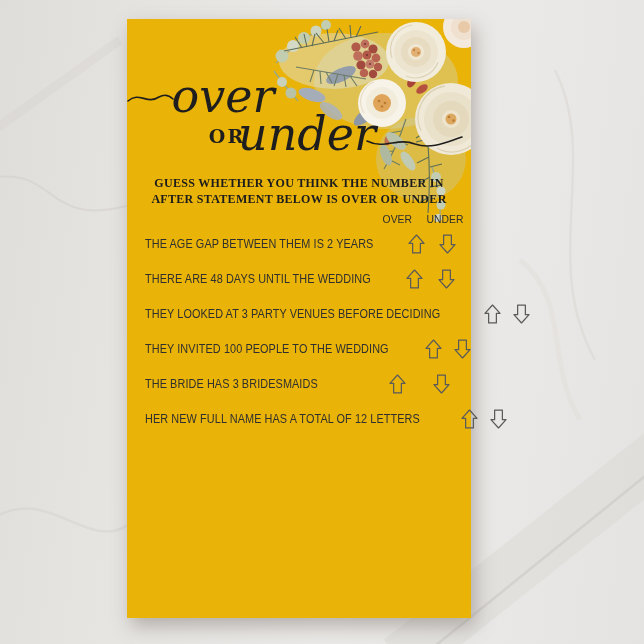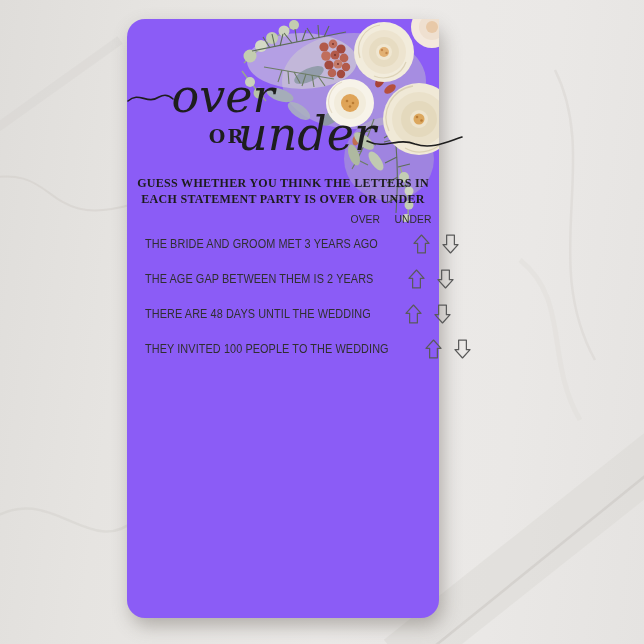--- a/index.html
+++ b/index.html
@@ -3,24 +3,23 @@
 <meta charset="utf-8">
 <style>
   html,body{margin:0;padding:0;}
   body{
     width:644px;height:644px;position:relative;overflow:hidden;
     font-family:"Liberation Sans",sans-serif;
     background:linear-gradient(97deg,#dfddda 0%,#e6e4e1 22%,#eceae8 55%,#eae8e6 78%,#e5e3e1 100%);
   }
   .marble-veins{position:absolute;top:0;left:0;z-index:0;}
   .card{
-    position:absolute;left:127px;top:19px;width:312px;height:599px;
-    background:#8b5cf6;z-index:1;
+    position:absolute;left:127px;top:19px;width:344px;height:599px;
+    background:#eab308;z-index:1;
     box-shadow:4px 8px 18px rgba(110,105,98,.45);
-    border-radius:18px;
   }
   .title-svg{position:absolute;top:30px;left:0;pointer-events:none;}
   .script-word{font-family:"DejaVu Serif",serif;font-style:italic;font-size:46px;fill:#1e1e1e;}
   .or-word{font-family:"DejaVu Serif",serif;font-size:19px;font-weight:bold;letter-spacing:2px;fill:#1e1e1e;text-transform:uppercase;}
   .swash{fill:none;stroke:#1e1e1e;stroke-width:1.6;stroke-linecap:round;}
   .floral{position:absolute;top:0;right:0;}
   .subtitle{
     position:absolute;top:156px;left:0;right:0;text-align:center;
     font-family:"Liberation Serif",serif;font-weight:bold;color:#1c1c1c;
     font-size:12px;line-height:16px;letter-spacing:.3px;
@@ -164,45 +163,32 @@
 
   <svg class="title-svg" width="390" height="120" viewBox="0 0 390 120">
     <path class="swash" d="M1,52 C12,42 20,56 32,48 C39,44 43,47 46,50"></path>
     <text class="script-word" x="96" y="63" text-anchor="middle">over</text>
     <text class="or-word" x="100" y="94" text-anchor="middle">or</text>
     <text class="script-word" x="180" y="101" text-anchor="middle">under</text>
     <path class="swash" d="M240,92 C258,101 270,88 288,95 C305,101 322,92 335,88"></path>
   </svg>
 
   <div class="subtitle">
-    <div>GUESS WHETHER YOU THINK THE LETTERS IN</div>
-    <div>EACH STATEMENT PARTY IS OVER OR UNDER</div>
+    <div>GUESS WHETHER YOU THINK THE NUMBER IN</div>
+    <div>AFTER STATEMENT BELOW IS OVER OR UNDER</div>
   </div>
 
   <div class="table">
     <div class="hdr-row">
       <div class="hdr-spacer"></div>
       <div class="hdr-label over">OVER</div>
       <div class="hdr-label">UNDER</div>
     </div>
 
     <div class="row">
-      <span class="statement">THE BRIDE AND GROOM MET 3 YEARS AGO</span>
-      <span class="arrow-cell over">
-          <svg viewBox="0 0 18 21">
-            <path d="M9 1 L17 9.8 L13.1 9.8 L13.1 20 L4.9 20 L4.9 9.8 L1 9.8 Z"></path>
-          </svg>
-        </span>
-      <span class="arrow-cell">
-          <svg viewBox="0 0 18 21">
-            <path d="M9 20 L17 11.2 L13.1 11.2 L13.1 1 L4.9 1 L4.9 11.2 L1 11.2 Z"></path>
-          </svg>
-        </span>
-    </div>
-    <div class="row">
       <span class="statement">THE AGE GAP BETWEEN THEM IS 2 YEARS</span>
       <span class="arrow-cell over">
           <svg viewBox="0 0 18 21">
             <path d="M9 1 L17 9.8 L13.1 9.8 L13.1 20 L4.9 20 L4.9 9.8 L1 9.8 Z"></path>
           </svg>
         </span>
       <span class="arrow-cell">
           <svg viewBox="0 0 18 21">
             <path d="M9 20 L17 11.2 L13.1 11.2 L13.1 1 L4.9 1 L4.9 11.2 L1 11.2 Z"></path>
           </svg>
@@ -215,21 +201,60 @@
             <path d="M9 1 L17 9.8 L13.1 9.8 L13.1 20 L4.9 20 L4.9 9.8 L1 9.8 Z"></path>
           </svg>
         </span>
       <span class="arrow-cell">
           <svg viewBox="0 0 18 21">
             <path d="M9 20 L17 11.2 L13.1 11.2 L13.1 1 L4.9 1 L4.9 11.2 L1 11.2 Z"></path>
           </svg>
         </span>
     </div>
     <div class="row">
+      <span class="statement">THEY LOOKED AT 3 PARTY VENUES BEFORE DECIDING</span>
+      <span class="arrow-cell over">
+          <svg viewBox="0 0 18 21">
+            <path d="M9 1 L17 9.8 L13.1 9.8 L13.1 20 L4.9 20 L4.9 9.8 L1 9.8 Z"></path>
+          </svg>
+        </span>
+      <span class="arrow-cell">
+          <svg viewBox="0 0 18 21">
+            <path d="M9 20 L17 11.2 L13.1 11.2 L13.1 1 L4.9 1 L4.9 11.2 L1 11.2 Z"></path>
+          </svg>
+        </span>
+    </div>
+    <div class="row">
       <span class="statement">THEY INVITED 100 PEOPLE TO THE WEDDING</span>
+      <span class="arrow-cell over">
+          <svg viewBox="0 0 18 21">
+            <path d="M9 1 L17 9.8 L13.1 9.8 L13.1 20 L4.9 20 L4.9 9.8 L1 9.8 Z"></path>
+          </svg>
+        </span>
+      <span class="arrow-cell">
+          <svg viewBox="0 0 18 21">
+            <path d="M9 20 L17 11.2 L13.1 11.2 L13.1 1 L4.9 1 L4.9 11.2 L1 11.2 Z"></path>
+          </svg>
+        </span>
+    </div>
+    <div class="row">
+      <span class="statement">THE BRIDE HAS 3 BRIDESMAIDS</span>
+      <span class="arrow-cell over">
+          <svg viewBox="0 0 18 21">
+            <path d="M9 1 L17 9.8 L13.1 9.8 L13.1 20 L4.9 20 L4.9 9.8 L1 9.8 Z"></path>
+          </svg>
+        </span>
+      <span class="arrow-cell">
+          <svg viewBox="0 0 18 21">
+            <path d="M9 20 L17 11.2 L13.1 11.2 L13.1 1 L4.9 1 L4.9 11.2 L1 11.2 Z"></path>
+          </svg>
+        </span>
+    </div>
+    <div class="row">
+      <span class="statement">HER NEW FULL NAME HAS A TOTAL OF 12 LETTERS</span>
       <span class="arrow-cell over">
           <svg viewBox="0 0 18 21">
             <path d="M9 1 L17 9.8 L13.1 9.8 L13.1 20 L4.9 20 L4.9 9.8 L1 9.8 Z"></path>
           </svg>
         </span>
       <span class="arrow-cell">
           <svg viewBox="0 0 18 21">
             <path d="M9 20 L17 11.2 L13.1 11.2 L13.1 1 L4.9 1 L4.9 11.2 L1 11.2 Z"></path>
           </svg>
         </span>

